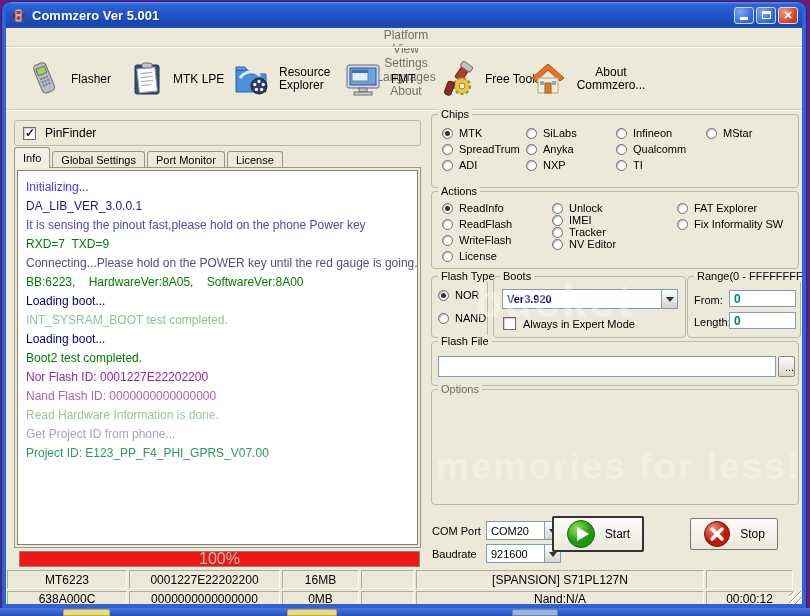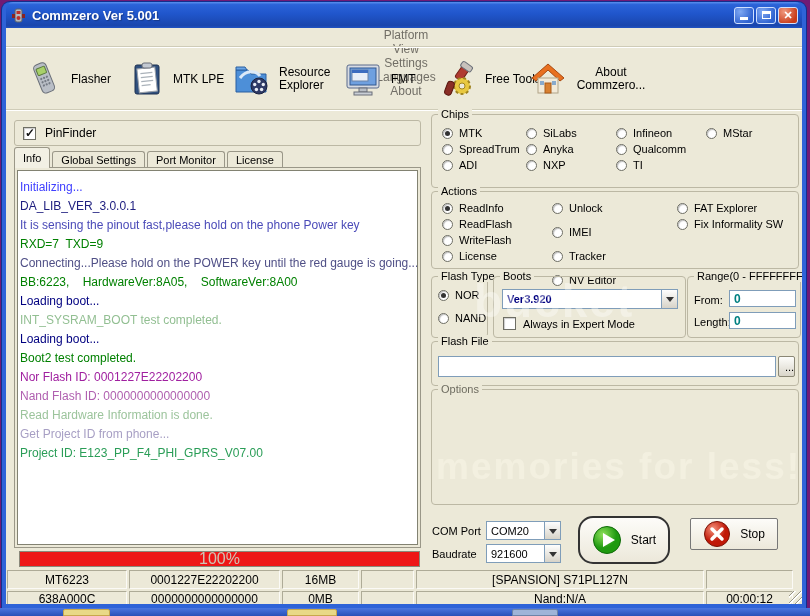--- a/index.html
+++ b/index.html
@@ -44,21 +44,21 @@
   
   .pin-group{position:absolute;left:8px;top:92px;width:407px;height:26px;border:1px solid #bcb8a4;border-radius:3px;
              display:flex;align-items:center;gap:9px;padding-left:8px;}
   .pin-label{font-size:12px;}
   .tabstrip{position:absolute;left:8px;top:119px;height:21px;display:flex;align-items:flex-end;}
   .tab{height:17px;padding:0 8px;font-size:11px;background:#ece9d8;border:1px solid #9a9788;border-bottom:none;
        border-radius:3px 3px 0 0;display:flex;align-items:center;margin-right:2px;position:relative;}
   .tab.active{height:21px;background:#f2f0e4;z-index:2;margin-top:48px;}
   .tabpage{position:absolute;left:8px;top:139px;width:407px;height:381px;background:#ece9d8;
            border:1px solid #9a9788;padding:2px;}
-  .logarea{width:100%;height:100%;background:#fff;border:1px solid #828272;overflow:hidden;padding:7px 2px;}
+  .logarea{width:100%;height:100%;background:#fff;border:1px solid #828272;overflow:hidden;padding:7px 8px;}
   .log-line{font-size:12px;line-height:19px;white-space:pre;}
   
   .field{position:absolute;background:#fff;border:1px solid #7f9db9;font-size:12px;padding:0 4px;
          font-family:"Liberation Sans",sans-serif;}
   .teal{color:#008080;font-weight:bold;}
   .combo{position:absolute;background:#fff;border:1px solid #7f9db9;display:flex;align-items:stretch;}
   .combo .val{flex:1;padding:1px 4px;font-size:11px;display:flex;align-items:center;overflow:hidden;white-space:nowrap;}
   .combo .val.navy{color:#000080;font-weight:bold;text-align:right;}
   .dbtn{width:16px;background:linear-gradient(#fefefe,#d7d3c8);border-left:1px solid #7f9db9;
         display:flex;align-items:center;justify-content:center;}
@@ -329,21 +329,21 @@
               </span>
               <span class="radio">
                 <span class="rdot"></span>
                 <span class="rlabel">WriteFlash</span>
               </span>
               <span class="radio">
                 <span class="rdot"></span>
                 <span class="rlabel">License</span>
               </span>
             </div>
-            <div style="display: flex; flex-direction: column; gap: 12px; width: 125px;">
+            <div style="display: flex; flex-direction: column; gap: 0; width: 125px;">
               <span class="radio">
                 <span class="rdot"></span>
                 <span class="rlabel">Unlock</span>
               </span>
               <span class="radio">
                 <span class="rdot"></span>
                 <span class="rlabel">IMEI</span>
               </span>
               <span class="radio">
                 <span class="rdot"></span>
@@ -415,21 +415,21 @@
       <div class="combo" style="left:480px;top:493px;width:75px;height:19px;">
         <span class="val">COM20</span>
         <span class="dbtn"></span>
       </div>
       <span style="position:absolute;left:426px;top:520px;font-size:11px;">Baudrate</span>
       <div class="combo" style="left:480px;top:516px;width:75px;height:19px;">
         <span class="val">921600</span>
         <span class="dbtn"></span>
       </div>
 
-      <button class="bigbtn start" style="left:572px;top:488px;width:92px;height:48px;border-radius:15px;">
+      <button class="bigbtn start" style="left:546px;top:488px;width:92px;height:36px;">
         <svg width="30" height="30" viewBox="0 0 30 30">
           <defs>
               <radialGradient id="gGreen" cx="35%" cy="30%">
                 <stop offset="0%" stop-color="#8ee05a"></stop>
                 <stop offset="100%" stop-color="#1f9a10"></stop>
               </radialGradient>
             </defs>
           <circle cx="15" cy="15" r="13.5" fill="url(#gGreen)" stroke="#0f6a08"></circle>
           <polygon points="11,8 23,15 11,22" fill="#fff"></polygon>
         </svg>

